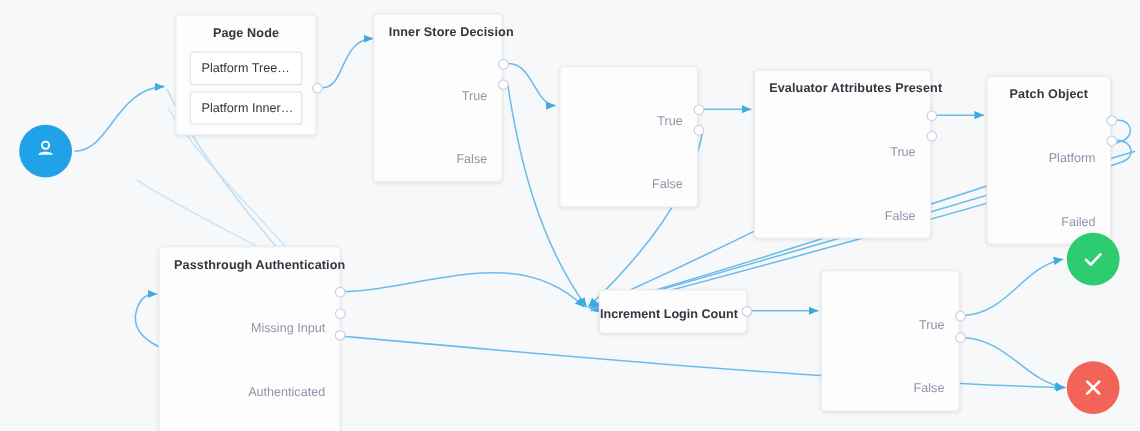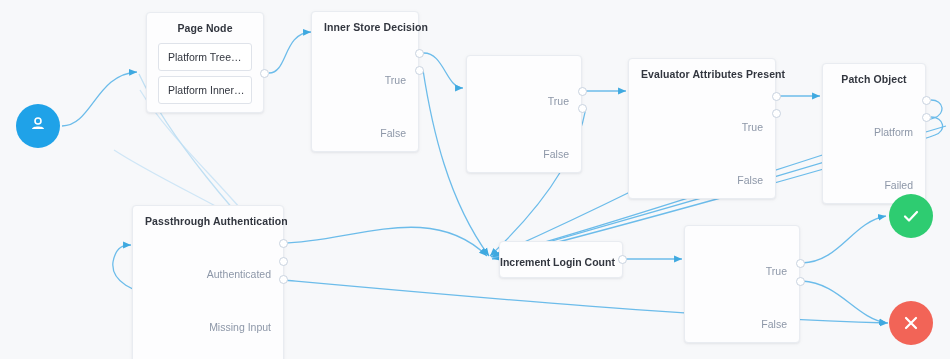--- a/index.html
+++ b/index.html
@@ -213,22 +213,22 @@
       <div class="outcome">Platform</div>
       <div class="outcome">Failed</div>
     </div>
   </div>
   <div class="port" style="left:922px; top:96px;"></div>
   <div class="port" style="left:922px; top:113px;"></div>
 
   <div class="node" style="left:132px; top:205px; width:152px;">
     <div class="node-title">Passthrough Authentication</div>
     <div class="node-body">
+      <div class="outcome">Missing Input</div>
       <div class="outcome">Authenticated</div>
-      <div class="outcome">Missing Input</div>
       <div class="outcome">Failed</div>
     </div>
   </div>
   <div class="port" style="left:279px; top:239px;"></div>
   <div class="port" style="left:279px; top:257px;"></div>
   <div class="port" style="left:279px; top:275px;"></div>
 
   <div class="node" style="left:499px; top:241px; width:124px; height:37px;">
     <div class="plain-title">Increment Login Count</div>
   </div>

